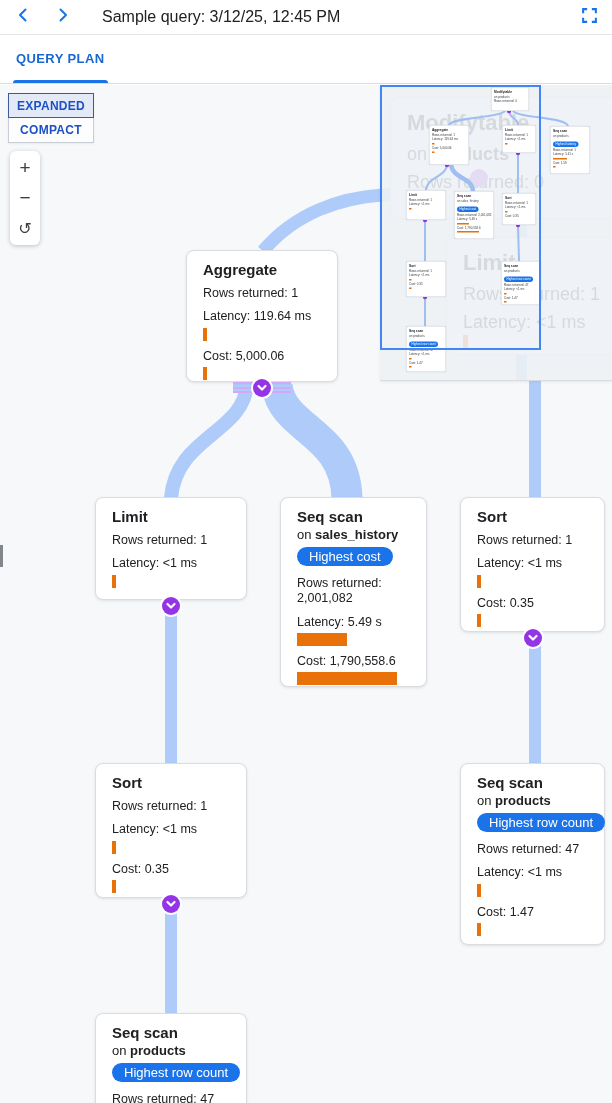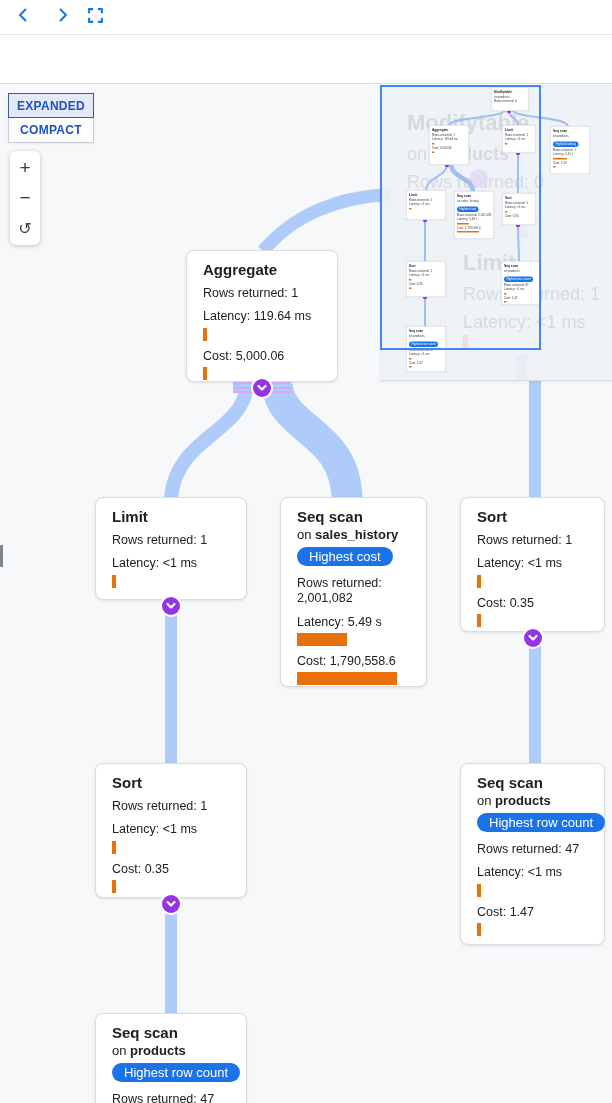--- a/index.html
+++ b/index.html
@@ -90,30 +90,32 @@
         </svg>
     </span>
   </div>
   <div class="nav-btn">
     <span>
       <svg width="18" height="18" viewBox="0 0 18 18">
           <path d="M6.5 3.5 L12 9 L6.5 14.5" fill="none" stroke="#1A73E8" stroke-width="2" stroke-linecap="round" stroke-linejoin="round"></path>
         </svg>
     </span>
   </div>
+  <div class="title">Sample query: 3/12/25, 12:45 PM</div>
   <div class="fs-btn">
     <span>
       <svg width="15" height="15" viewBox="0 0 16 16">
           <path d="M1.2 5.5 V1.2 H5.5 M10.5 1.2 H14.8 V5.5 M14.8 10.5 V14.8 H10.5 M5.5 14.8 H1.2 V10.5" fill="none" stroke="#1A73E8" stroke-width="2.2"></path>
         </svg>
     </span>
   </div>
 </div>
 
 <div class="tabbar">
+  <div class="tab active">QUERY PLAN</div>
 </div>
 
 <div class="canvas">
 
   <div class="ghost">
     <svg width="612" height="300">
       <path d="M 516 110 C 470 105 430 106 381 110" fill="none" stroke="#AECBFA" stroke-width="13"></path>
       <rect x="516" y="120" width="11" height="176" fill="#AECBFA"></rect>
     </svg>
     <div class="ghost-card" style="left:390px; top:12px; width:240px; height:122px;">

